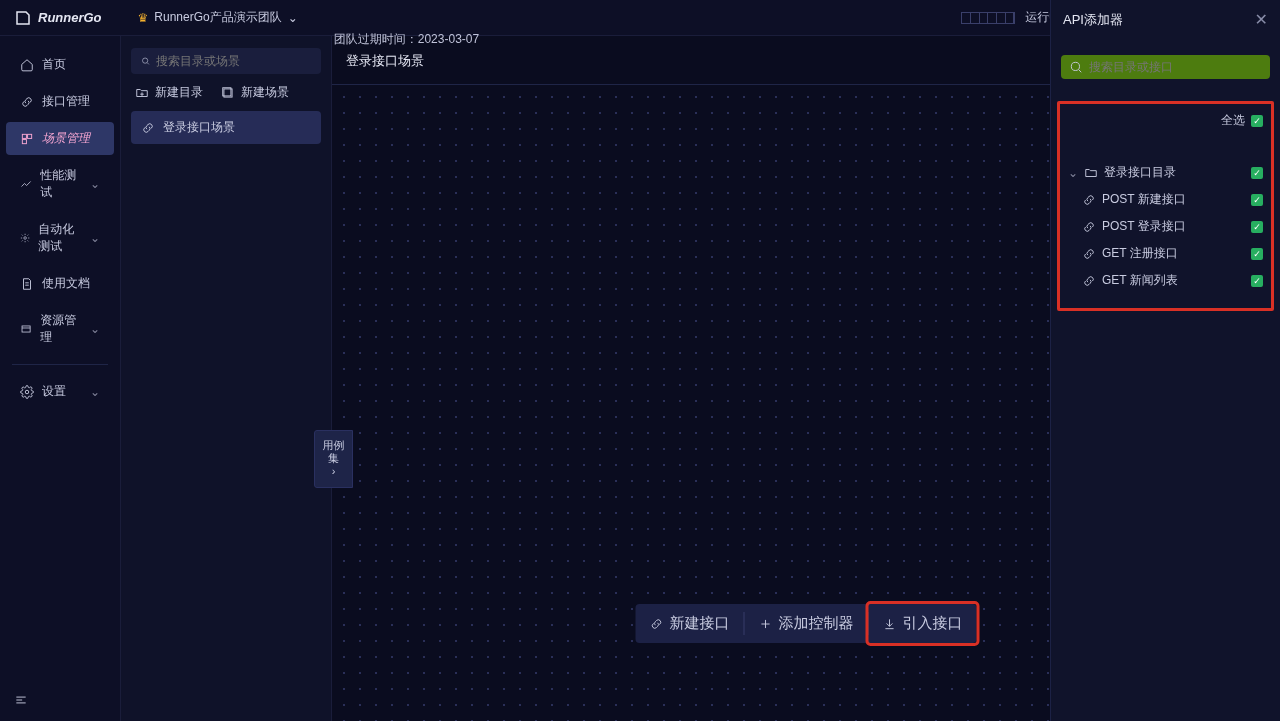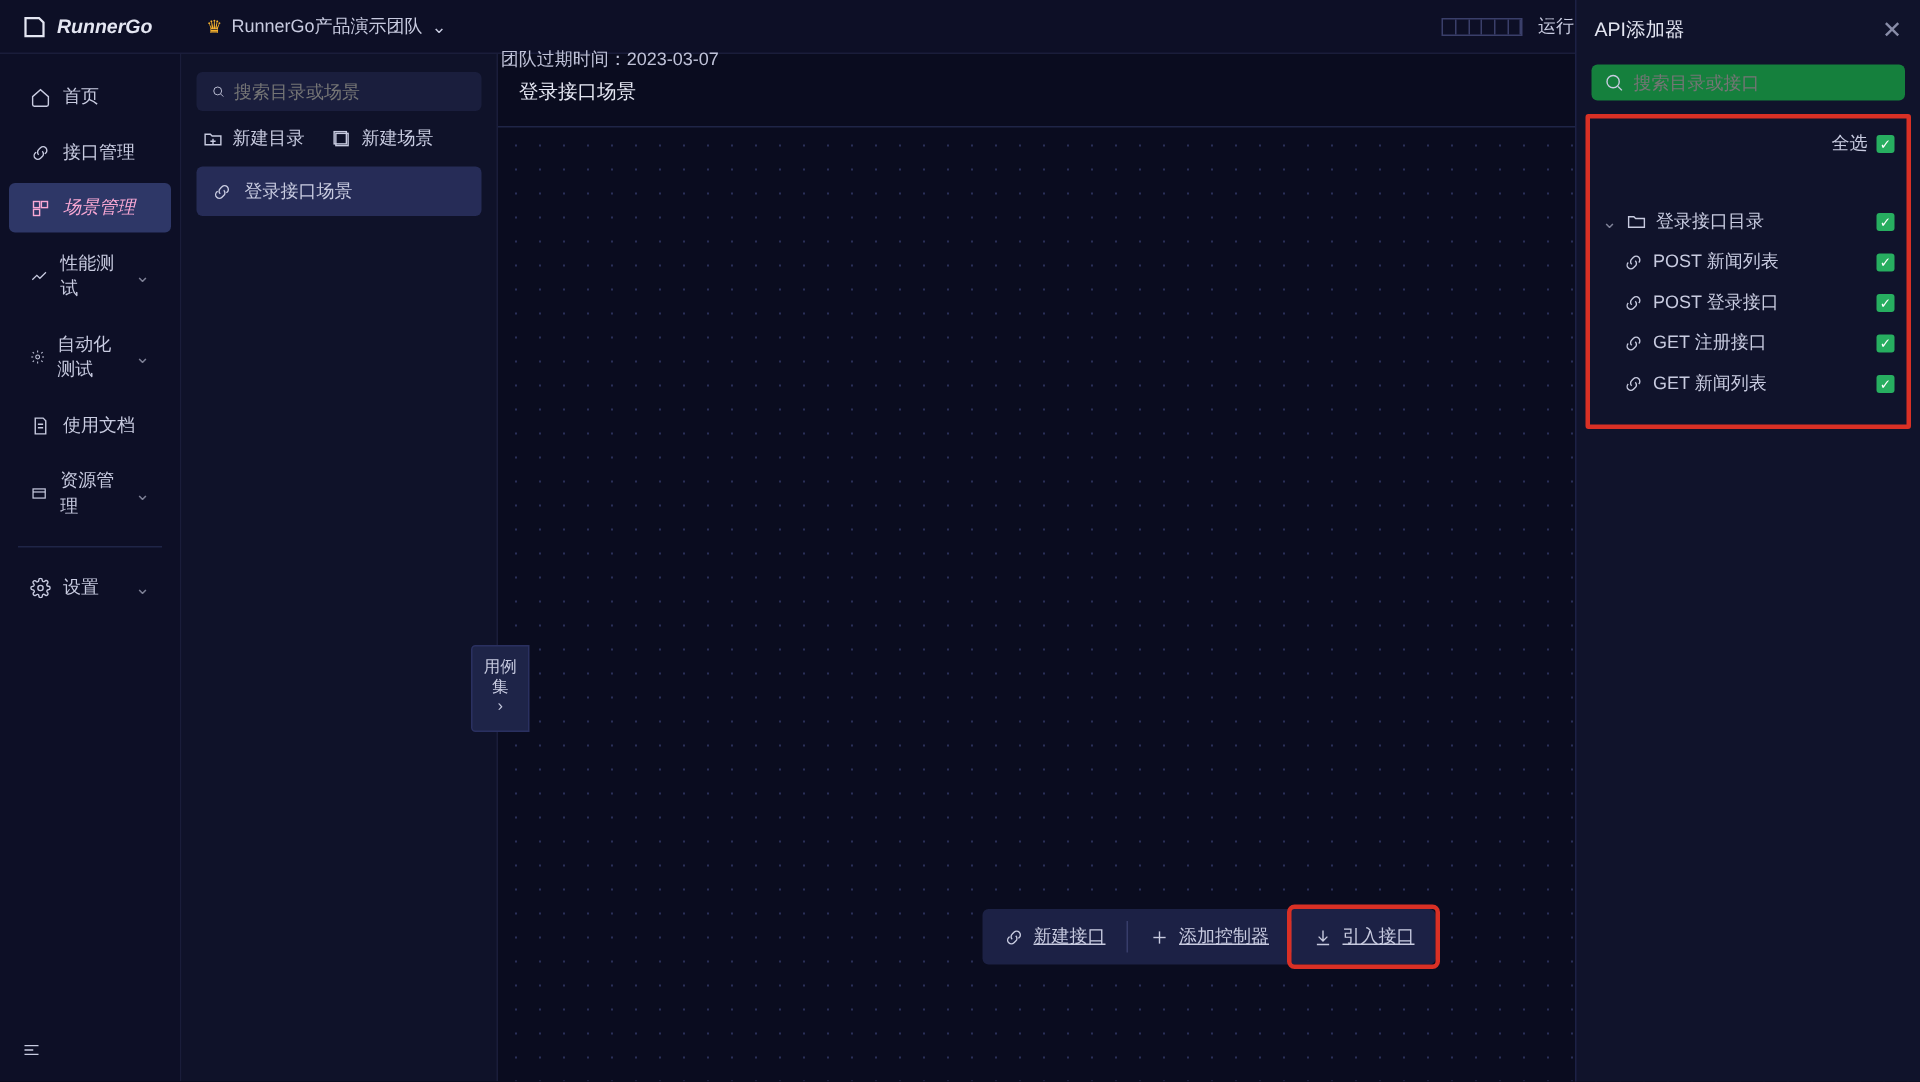--- a/index.html
+++ b/index.html
@@ -55,30 +55,30 @@
 .tree-actions { display: flex; gap: 18px; padding: 0 4px; }
 .tree-action { display: flex; align-items: center; gap: 6px; font-size: 12px; cursor: pointer; }
 .tree-item { display: flex; align-items: center; gap: 8px; padding: 8px 10px; font-size: 12px; background: #262c57; border-radius: 4px; cursor: pointer; }
 
 
 .main { flex: 1; display: flex; flex-direction: column; position: relative; }
 .main-header { padding: 16px 14px 14px; font-size: 13px; color: #e4e6f2; border-bottom: 1px solid #1f2547; }
 .canvas { flex: 1; position: relative; background-image: radial-gradient(#2a2f58 1px, transparent 1px); background-size: 16px 16px; background-position: 4px 4px; }
 .case-tab { position: absolute; left: -18px; top: 345px; width: 39px; background: #1e2448; border: 1px solid #2a3060; border-radius: 3px 0 0 3px; padding: 8px 3px; font-size: 11px; text-align: center; line-height: 1.2; cursor: pointer; }
 .canvas-toolbar { position: absolute; bottom: 78px; left: 50%; transform: translateX(-50%); display: flex; background: #1c2145; border-radius: 4px; }
-.ctb-btn { display: flex; align-items: center; gap: 6px; padding: 10px 14px; font-size: 12px; cursor: pointer; text-decoration: underline; }
+.ctb-btn { display: flex; align-items: center; gap: 6px; padding: 10px 14px; font-size: 15px; cursor: pointer; }
 .ctb-divider { width: 1px; background: #373d6a; margin: 8px 0; }
 .ctb-btn.highlight { outline: 3px solid #d93025; outline-offset: 0; border-radius: 2px; }
 
 
 .right-panel { position: absolute; top: 0; right: 0; bottom: 0; width: 230px; background: #10132b; border-left: 1px solid #1c2145; display: flex; flex-direction: column; }
 .rp-header { display: flex; align-items: center; justify-content: space-between; padding: 10px 12px; }
 .rp-title { font-size: 13px; color: #e4e6f2; }
 .rp-close { cursor: pointer; color: #888ca8; font-size: 16px; }
-.rp-search { margin: 3px 10px; display: flex; align-items: center; background: #15803d; border-radius: 4px; padding: 5px 8px; gap: 6px; }
+.rp-search { margin: 16px 10px; display: flex; align-items: center; background: #4d7c0f; border-radius: 4px; padding: 5px 8px; gap: 6px; }
 .rp-search input { background: transparent; border: none; outline: none; color: #c8cbe0; font-size: 12px; flex: 1; }
 .rp-tree-wrap { margin: 6px 6px 0; border: 3px solid #d93025; border-radius: 2px; padding: 8px 4px 14px; }
 .rp-selectall { display: flex; justify-content: flex-end; align-items: center; gap: 6px; font-size: 12px; padding: 0 4px 8px; }
 .rp-node { display: flex; align-items: center; gap: 6px; padding: 5px 4px; font-size: 12px; cursor: pointer; }
 .rp-node .chev { opacity: .6; width: 10px; }
 .rp-node .spacer2 { flex: 1; }
 .rp-node.indent { padding-left: 18px; }
 .checkbox { width: 12px; height: 12px; border-radius: 2px; background: #27ae60; display: flex; align-items: center; justify-content: center; color: #fff; font-size: 9px; }
 .rp-footer { margin-top: auto; padding: 10px; }
 .add-btn { background: #2b5fff; color: #fff; text-align: center; padding: 10px; border-radius: 3px; font-size: 13px; cursor: pointer; }
@@ -303,21 +303,21 @@
             <path d="M3 6h6l2 2h10v10H3z"></path>
           </svg>
         <span>登录接口目录</span>
         <span class="spacer2"></span>
         <div class="checkbox">✓</div>
       </div>
       <div class="rp-node indent">
         <svg class="ico" viewBox="0 0 24 24">
             <path d="M10 14a4 4 0 0 1 0-6l2-2a4 4 0 0 1 6 6M14 10a4 4 0 0 1 0 6l-2 2a4 4 0 0 1-6-6"></path>
           </svg>
-        <span>POST 新闻列表</span>
+        <span>POST 新建接口</span>
         <span class="spacer2"></span>
         <div class="checkbox">✓</div>
       </div>
       <div class="rp-node indent">
         <svg class="ico" viewBox="0 0 24 24">
             <path d="M10 14a4 4 0 0 1 0-6l2-2a4 4 0 0 1 6 6M14 10a4 4 0 0 1 0 6l-2 2a4 4 0 0 1-6-6"></path>
           </svg>
         <span>POST 登录接口</span>
         <span class="spacer2"></span>
         <div class="checkbox">✓</div>

